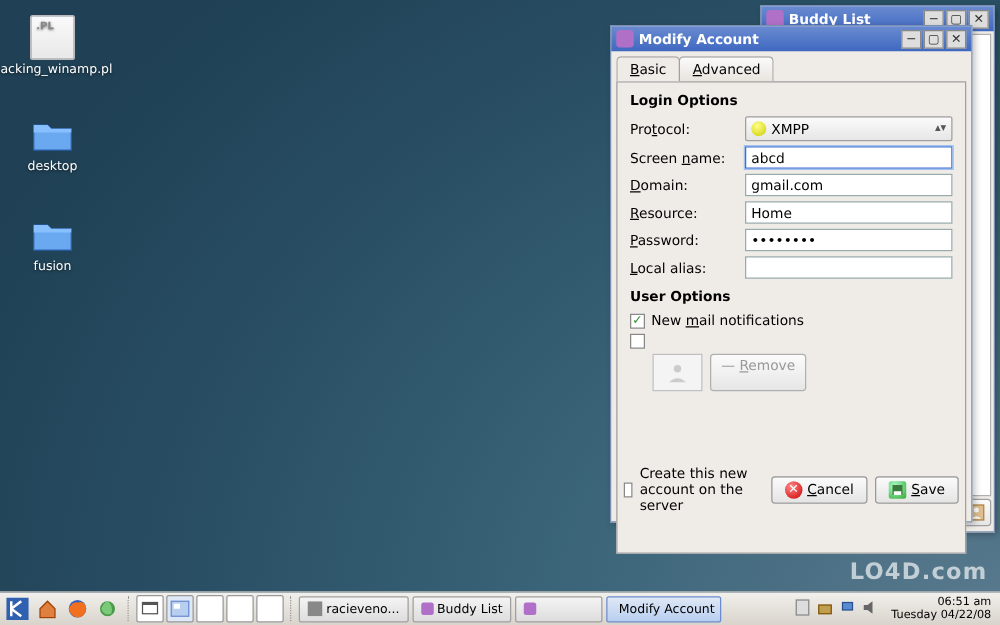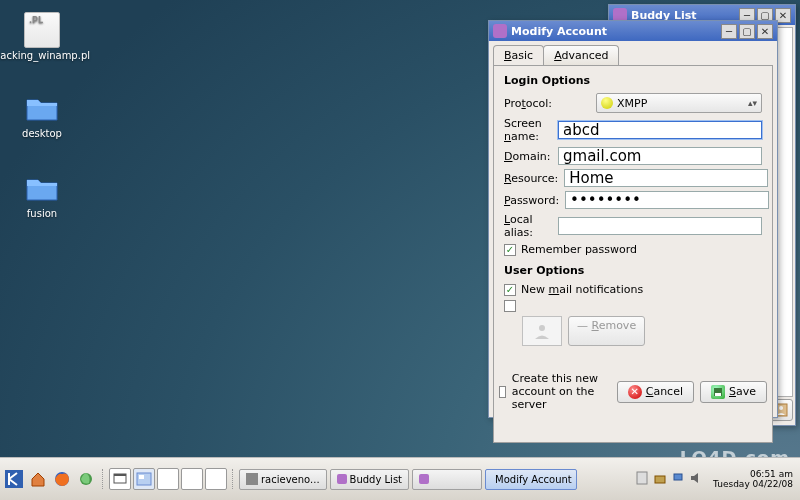--- a/index.html
+++ b/index.html
@@ -65,21 +65,21 @@
 .tab { padding:3px 10px; border:1px solid #a0a0a0; border-bottom:none; background:linear-gradient(#fbfbfb,#e8e4de); border-radius:4px 4px 0 0; margin-right:-1px; font-size:11px; }
 .tab.active { background:#efebe7; position:relative; z-index:2; }
 .tab u { text-decoration: underline; }
 .tab-panel { border:1px solid #a0a0a0; margin:0 4px 4px 4px; background:#efebe7; padding:8px 10px; height:378px; }
 .section-title { font-weight:bold; margin-bottom:6px; }
 .row { display:flex; align-items:center; margin-bottom:4px; }
 .row label { width:92px; text-align:left; padding-right:6px; }
 .row label u { text-decoration:underline; }
 .row input[type=text], .row input[type=password] {
   flex:1; height:18px; border:1px solid #9aa; background:#fff; padding:0 4px;
-  font-family:inherit; font-size:15px;
+  font-family:inherit; font-size:11px;
 }
 .row .combo {
   flex:1; height:20px; border:1px solid #a0a0a0; border-radius:2px;
   background:linear-gradient(#fbfbfb,#e6e6e6); display:flex; align-items:center; padding:0 4px;
 }
 .combo .bulb { width:12px; height:12px; border-radius:50%; background:radial-gradient(circle at 40% 30%,#ff8,#cc0); margin-right:4px;}
 .combo .chev { margin-left:auto; font-size:9px; color:#555; display:flex; flex-direction:column; line-height:5px;}
 .check-row { display:flex; align-items:center; gap:5px; margin-bottom:4px; margin-top:2px; }
 .check { width:12px; height:12px; border:1px solid #888; background:#fff; display:inline-flex; align-items:center; justify-content:center; }
 .check.on::after { content:"✓"; font-size:10px; color:#2a8a2a; line-height:1; }
@@ -92,21 +92,21 @@
   padding:3px 10px; border:1px solid #999; border-radius:3px;
   background:linear-gradient(#fbfbfb,#e4e4e4); display:flex; align-items:center; gap:4px;
   margin-left:6px;
 }
 .btn .x-ico { width:14px; height:14px; border-radius:50%; background:radial-gradient(circle at 35% 30%,#f88,#c00); color:#fff; display:flex; align-items:center; justify-content:center; font-size:10px; font-weight:bold;}
 .btn .s-ico { width:14px; height:14px; background:radial-gradient(circle at 35% 30%,#afc,#3a3); border-radius:2px; display:flex; align-items:center; justify-content:center;}
 .btn u { text-decoration:underline; }
 
 
 .taskbar {
-  position:absolute; bottom:0; left:0; right:0; height:43px;
+  position:absolute; bottom:0; left:0; right:0; height:27px;
   background: linear-gradient(#f2f0ec,#d8d4cc);
   border-top:1px solid #bbb;
   display:flex; align-items:center; padding:0 3px;
 }
 .tb-btn { width:22px; height:22px; margin-right:2px; border:1px solid transparent; display:flex; align-items:center; justify-content:center; border-radius:2px;}
 .tb-sep { width:4px; height:20px; border-left:1px dotted #999; margin:0 3px;}
 .task-item {
   height:21px; border:1px solid #a0a0a0; background:linear-gradient(#f4f4f4,#ddd);
   display:flex; align-items:center; padding:0 6px; margin-right:3px;
   border-radius:2px; font-size:10px; min-width:70px; max-width:92px;
@@ -208,24 +208,20 @@
       <label><u>R</u>esource:</label>
       <input type="text" value="Home" style="">
     </div>
     <div class="row">
       <label><u>P</u>assword:</label>
       <input type="text" value="••••••••" style="">
     </div>
     <div class="row">
       <label><u>L</u>ocal alias:</label>
       <input type="text" value="" style="">
-    </div>
-    <div class="check-row">
-      <span class="check on"></span>
-      <span>Remember password</span>
     </div>
 
     <div class="section-title" style="margin-top:8px">User Options</div>
     <div class="check-row">
       <span class="check on"></span>
       <span>New <u>m</u>ail notifications</span>
     </div>
     <div class="check-row">
       <span class="check"></span>
     </div>

